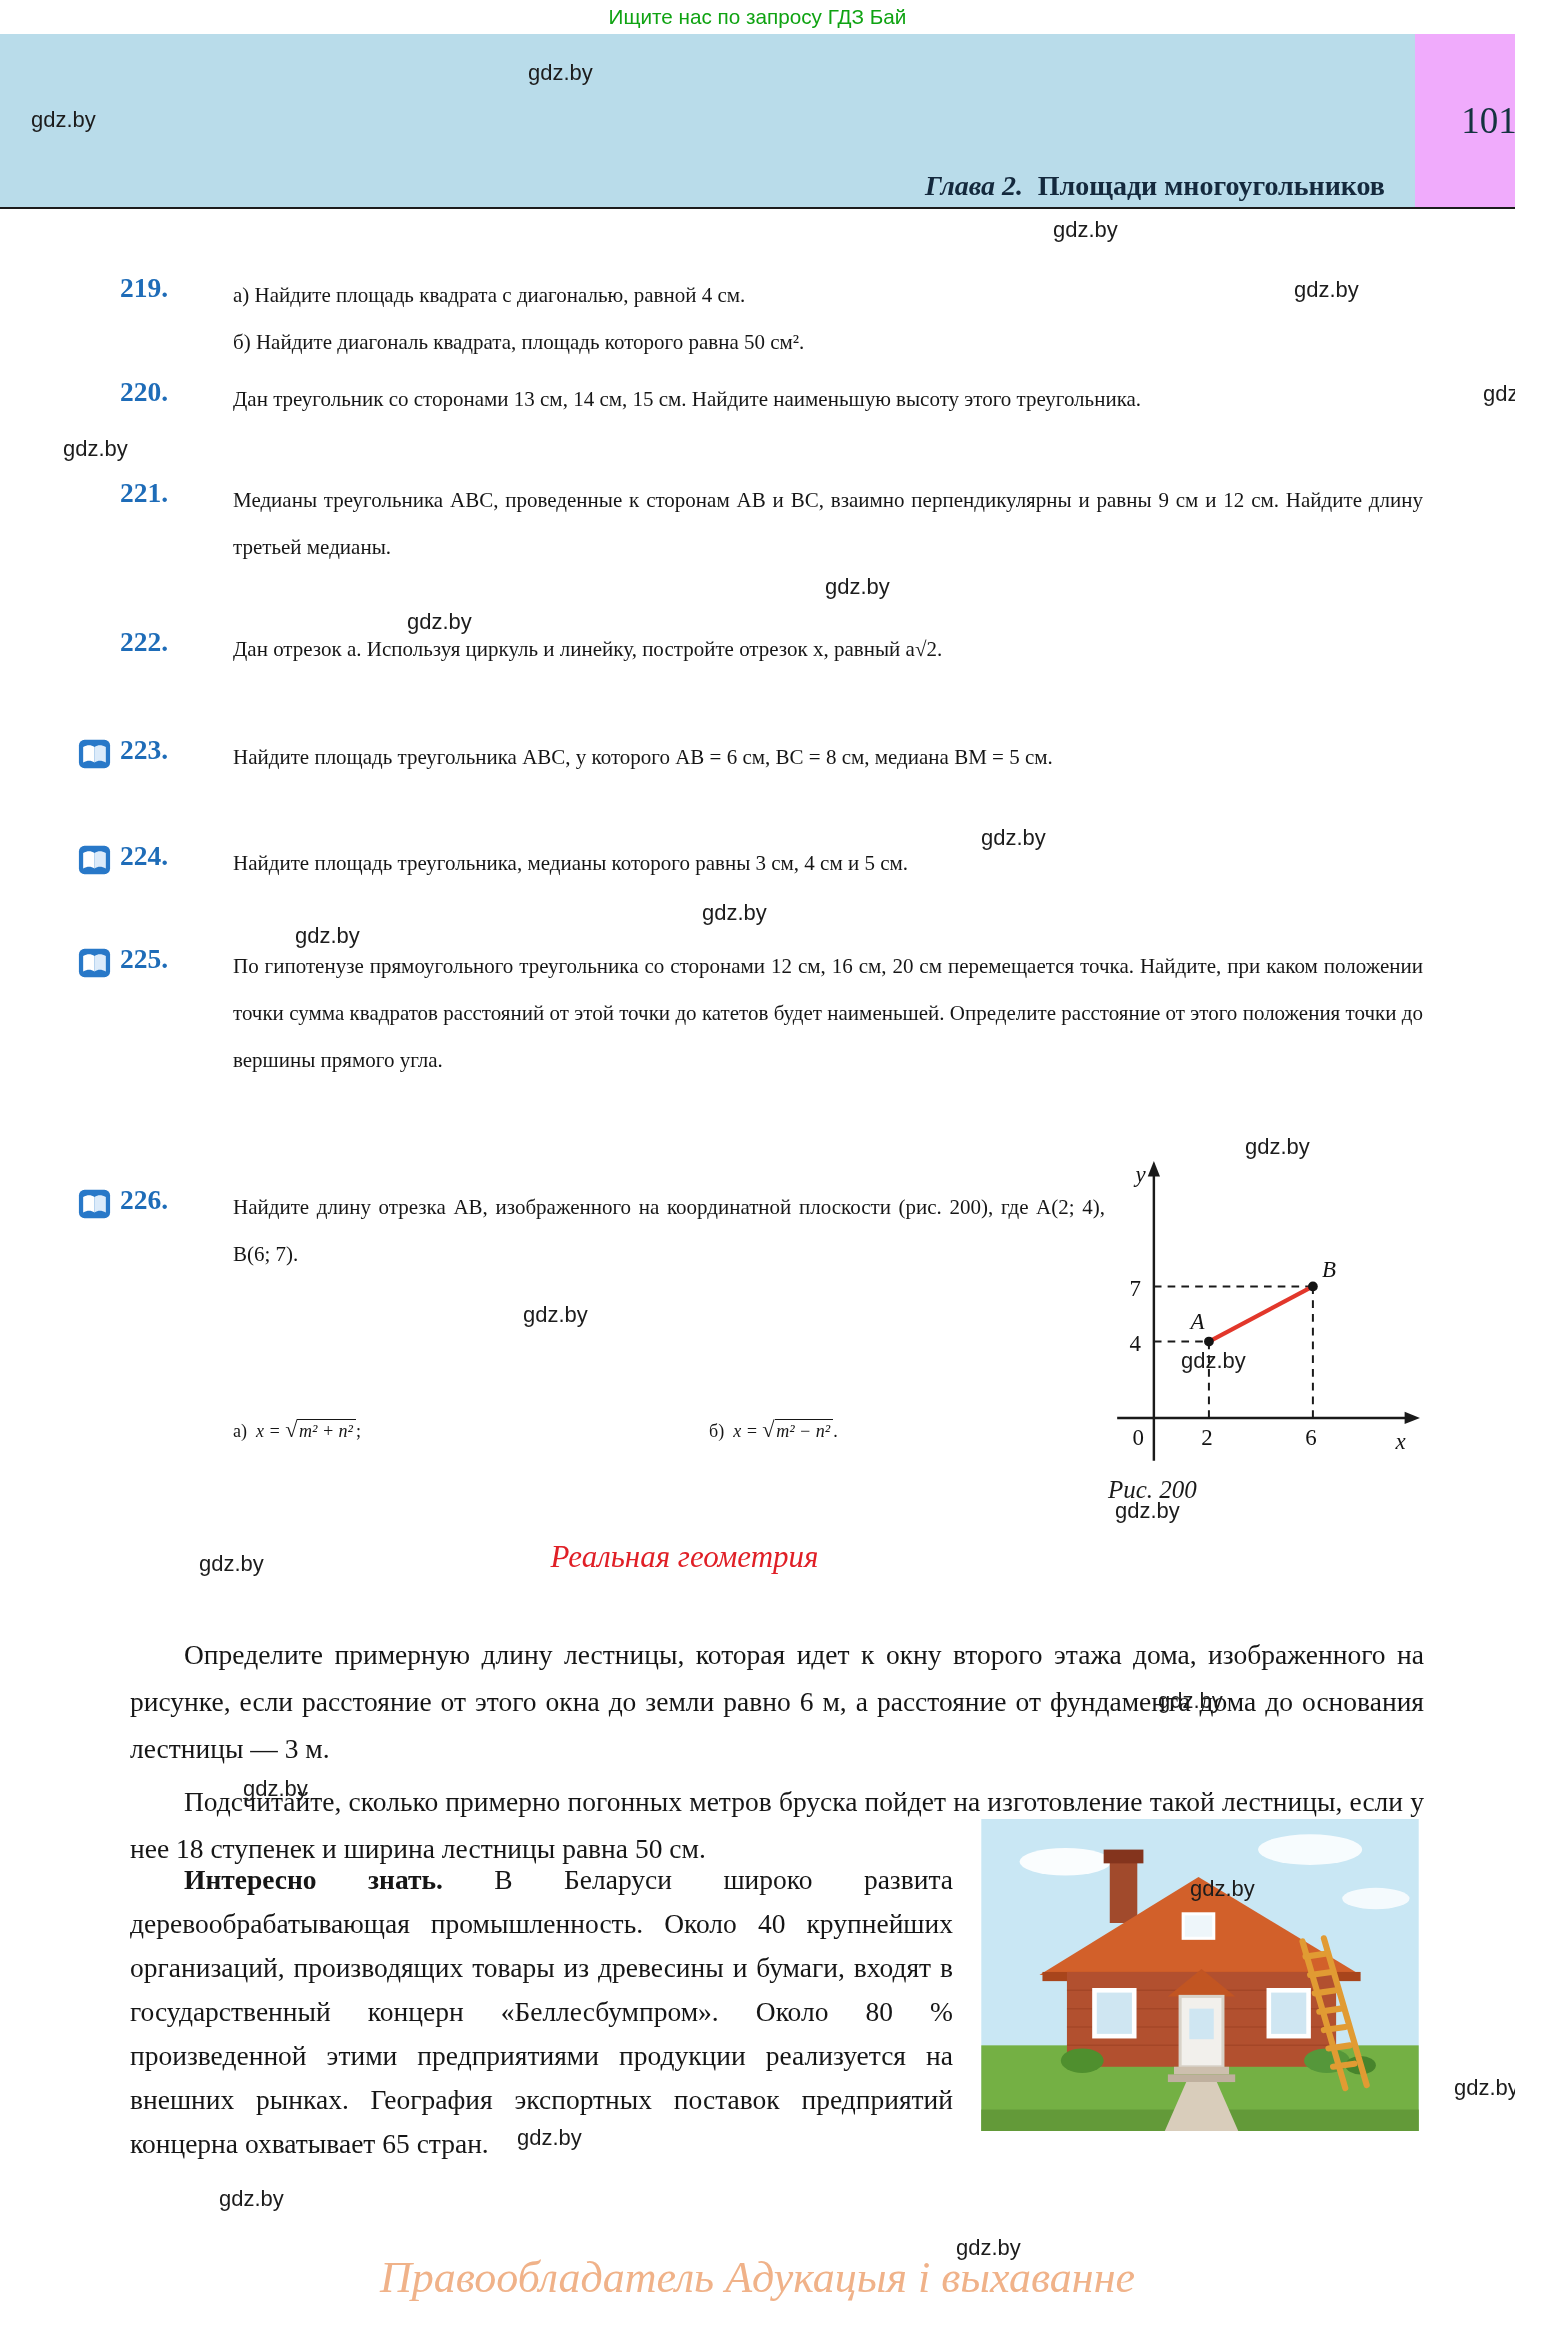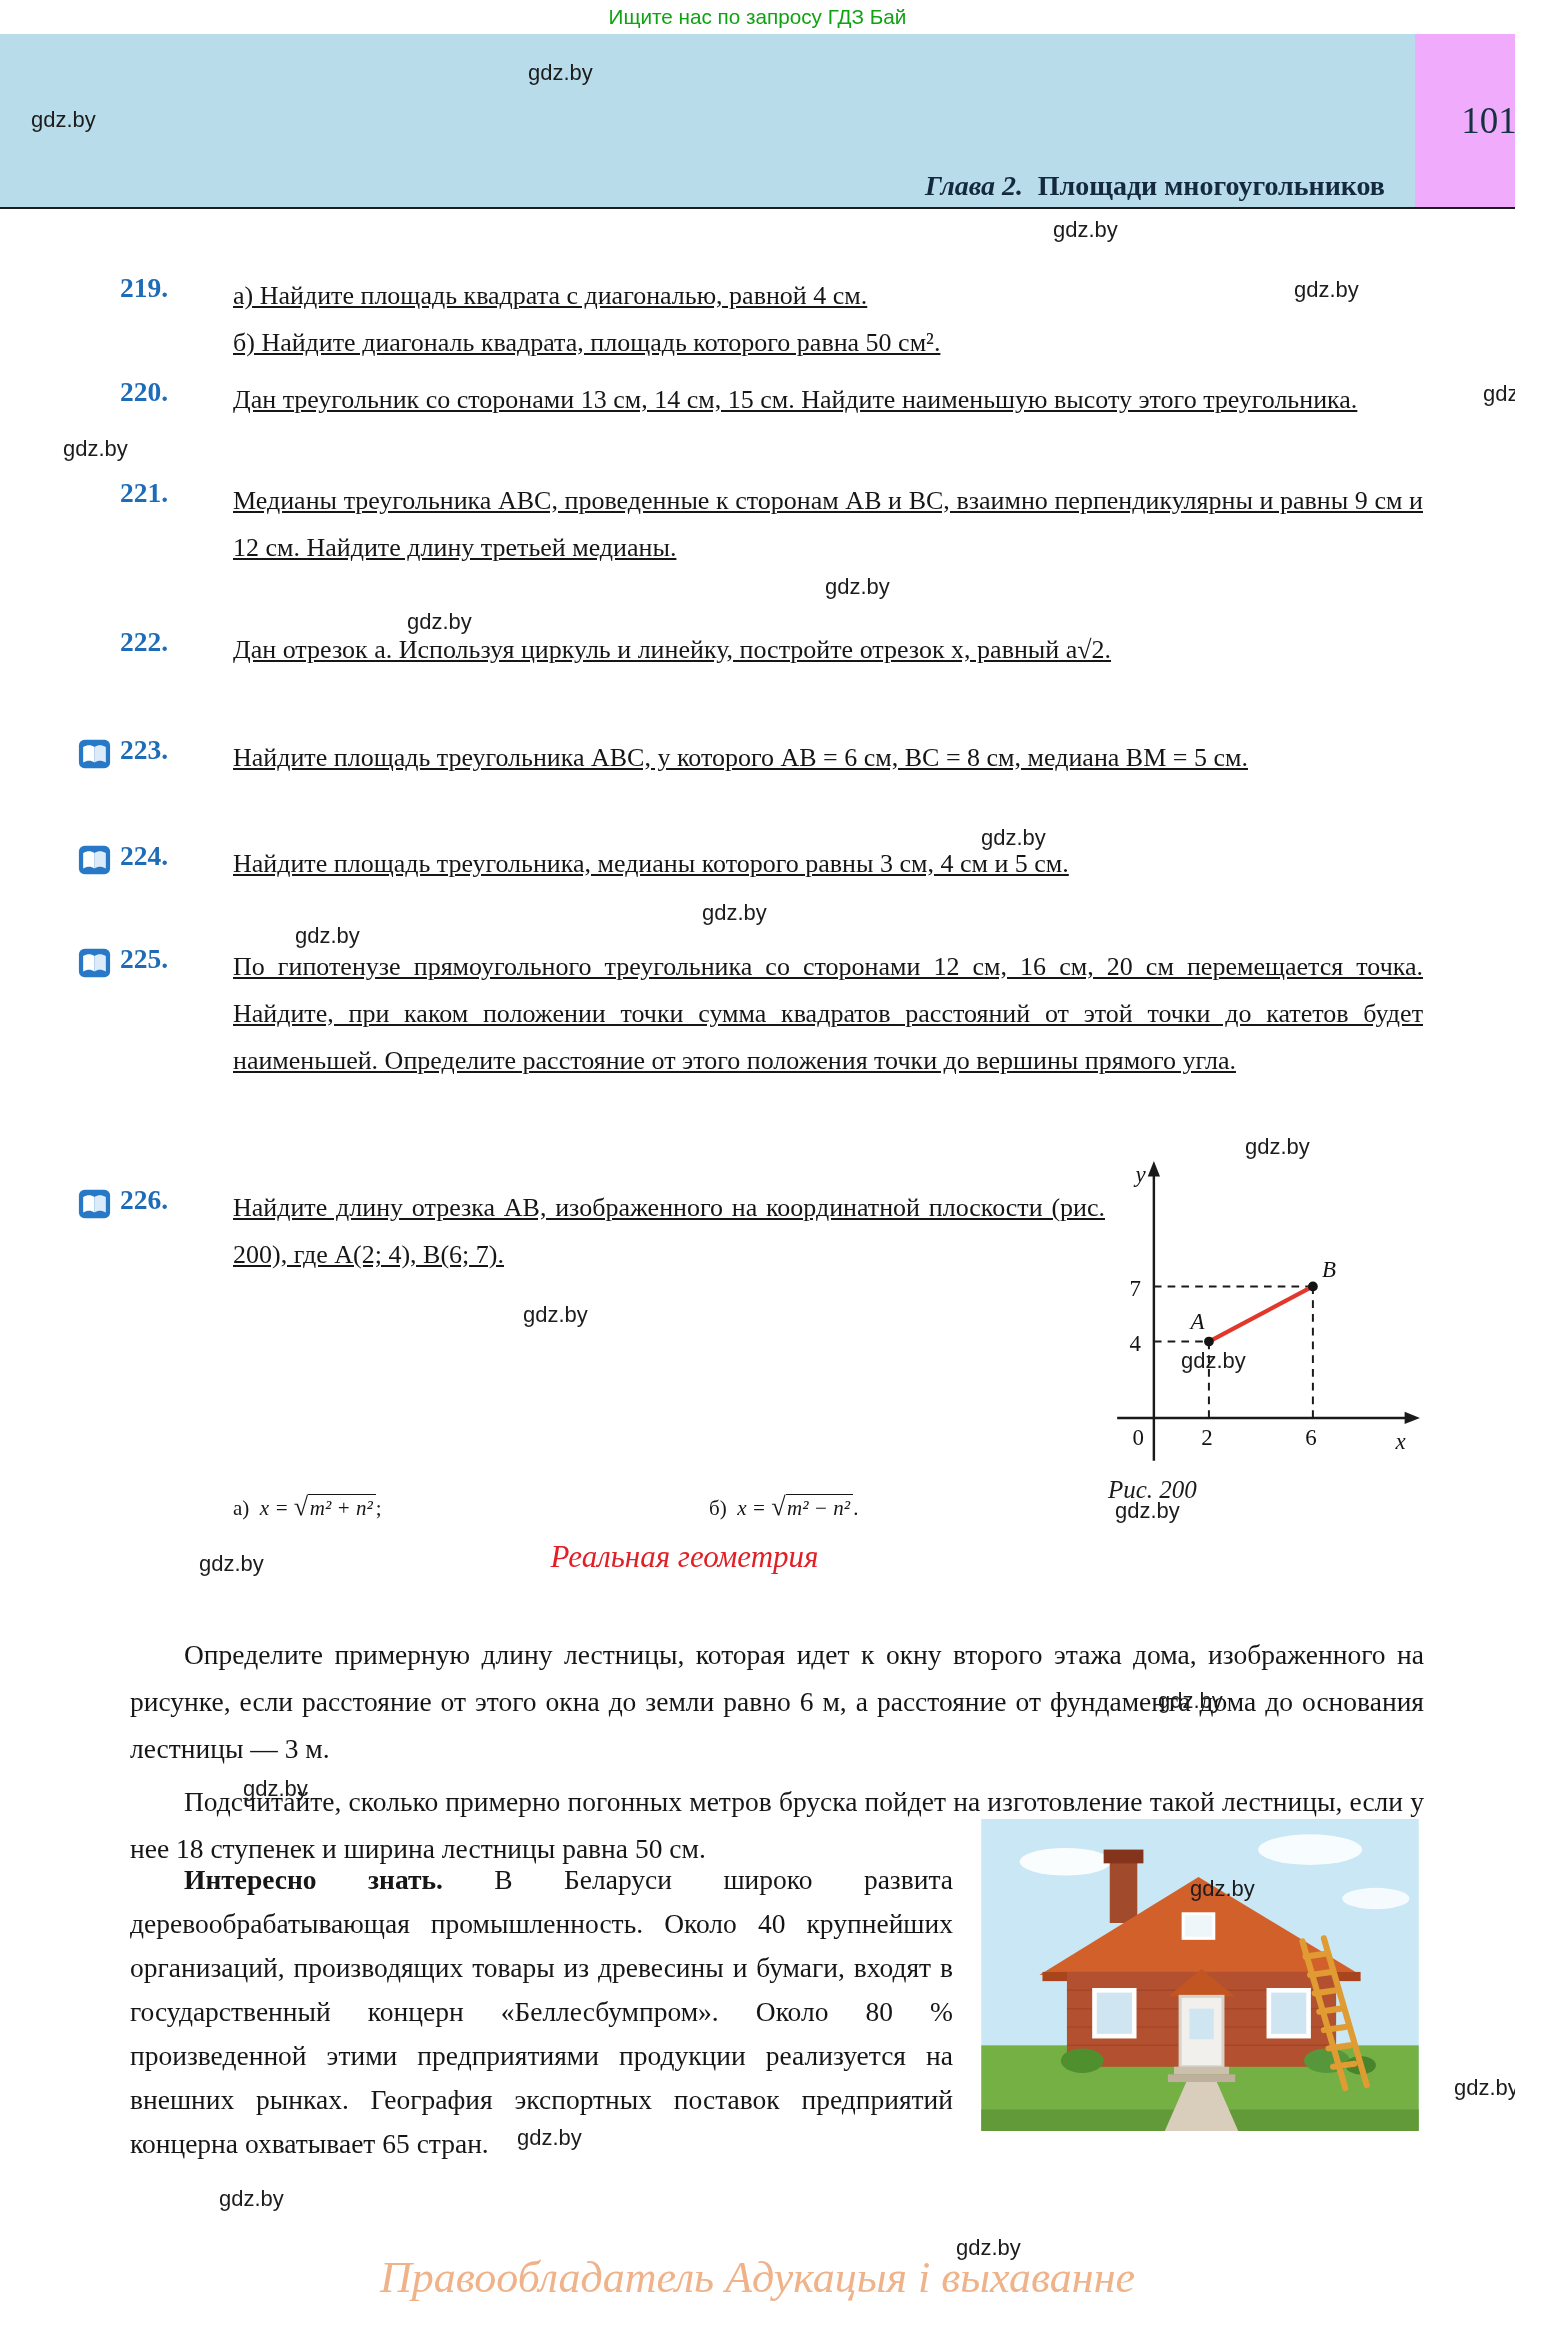--- a/index.html
+++ b/index.html
@@ -18,24 +18,24 @@
   .pagenum-box span{font-size:37px;color:#14333f;}
   .chapter{position:absolute;right:178px;top:136px;font-size:28px;color:#14293d;white-space:nowrap;}
   .chap-label{font-style:italic;font-weight:bold;}
   .chap-title{font-weight:bold;margin-left:7.7px;}
 
   
   .problem{position:absolute;left:233px;width:1190px;}
   .problem.narrow{width:872px;}
   .pnum{position:absolute;left:-113px;top:0;font-size:27.5px;font-weight:bold;color:#1e6cb8;}
   .picon{position:absolute;left:-156px;top:3.1px;width:35px;height:34px;}
-  .ptext{font-size:26px;line-height:47px;text-align:justify;white-space:pre-line;text-decoration:underline;}
-
-  
-  .formula-row{position:absolute;left:233px;top:1492px;width:872px;font-size:21px;}
+  .ptext{font-size:21px;line-height:47px;text-align:justify;white-space:pre-line;}
+
+  
+  .formula-row{position:absolute;left:233px;top:1417px;width:872px;font-size:18px;}
   .formula{white-space:nowrap;}
   .formula .var{font-style:italic;}
   .formula-b{position:absolute;left:476px;top:0;}
   .sqrt{white-space:nowrap;}
   .sqrt .radical{font-size:1.25em;}
   .sqrt .under{border-top:1.9px solid #161616;padding:0.8px 3.1px 0 1.5px;font-style:italic;}
 
   
   .figure{position:absolute;left:1108px;top:1158px;width:315px;}
   .fig-caption{margin-top:1.5px;text-align:left;font-style:italic;font-size:25px;color:#1a1a1a;}

